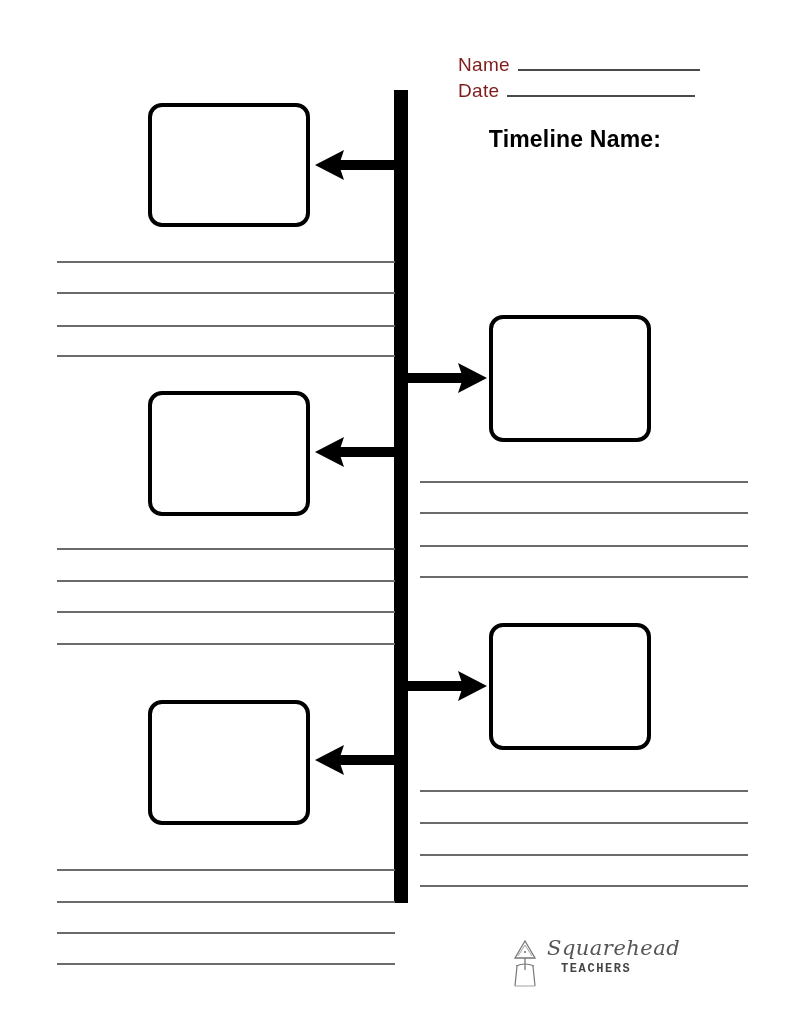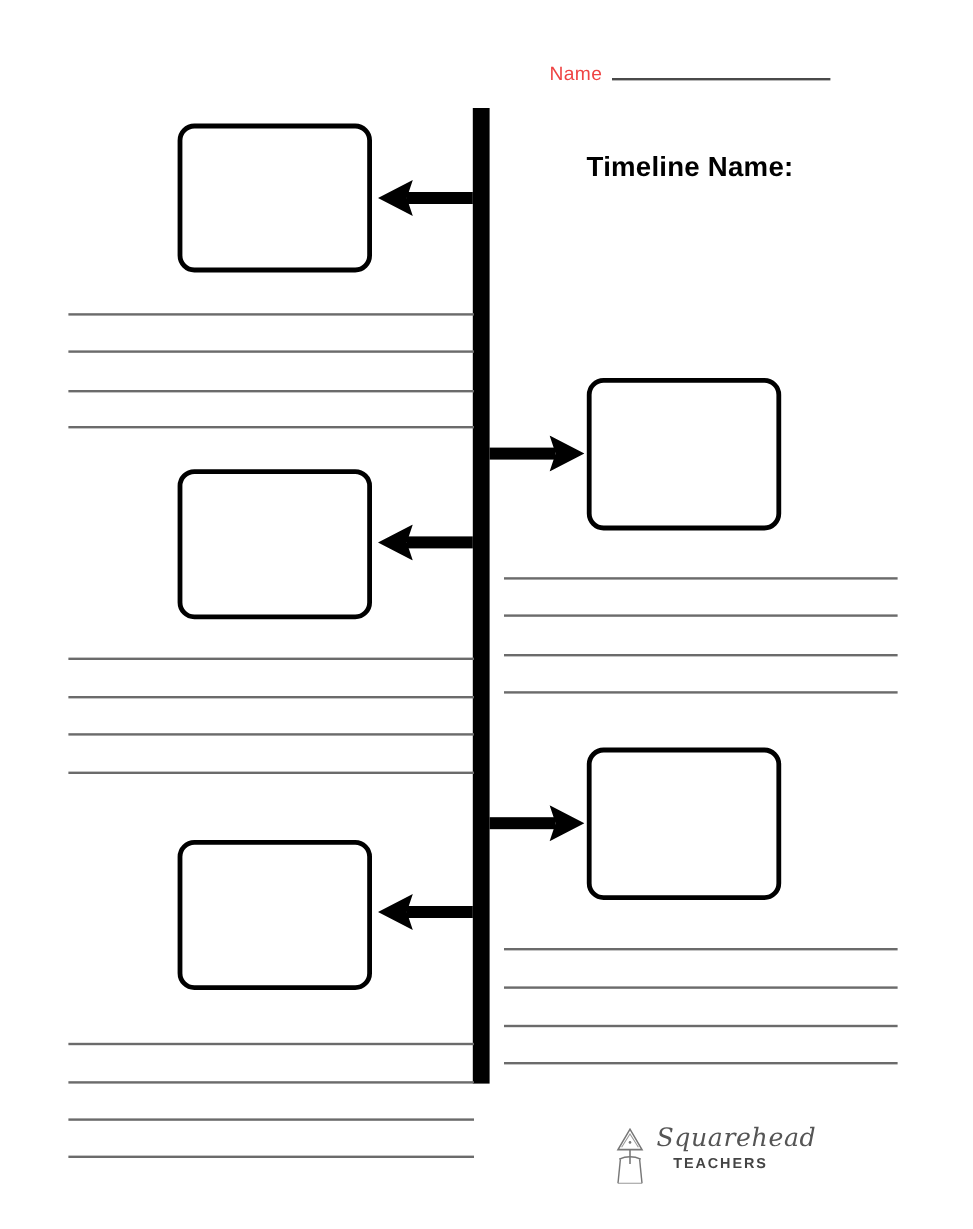--- a/index.html
+++ b/index.html
@@ -20,22 +20,22 @@
   }
 
   
   .field-row {
     position: absolute;
     display: flex;
     align-items: baseline;
     white-space: nowrap;
   }
   .field-label {
-    font-size: 16px;
-    color: #ef4444;
+    font-size: 19px;
+    color: #7f1d1d;
     letter-spacing: .3px;
     font-family: "Liberation Sans", sans-serif;
   }
   .field-rule {
     display: inline-block;
     border-bottom: 2px solid #4a4a4a;
     margin-left: 8px;
     height: 0;
   }
   #name-row { left: 458px; top: 54px; }
@@ -114,38 +114,42 @@
     font-family: "DejaVu Serif", serif;
     font-size: 21px;
     font-style: italic;
     color: #555555;
     letter-spacing: .5px;
   }
   #footer-logo .logo-sub {
     position: absolute;
     left: 56px;
     top: 26px;
-    font-family: Liberation Sans, sans-serif;
+    font-family: Liberation Mono, monospace;
     font-size: 12px;
     font-weight: bold;
     color: #444444;
     letter-spacing: 1.6px;
   }
   #footer-logo svg { position: absolute; left: 0; top: 0; }
 </style>
 </head>
 <body>
 
 <div id="page">
 
   <div class="field-row" id="name-row">
     <span class="field-label">Name</span>
     <span class="field-rule" id="name-rule"></span>
   </div>
 
+  <div class="field-row" id="date-row">
+    <span class="field-label">Date</span>
+    <span class="field-rule" id="date-rule"></span>
+  </div>
 
   <div id="title">Timeline Name:</div>
 
   <div id="timeline-bar" style="left: 394px; top: 90px; width: 14px; height: 813px; background: rgb(0, 0, 0);"></div>
 
   <div id="events-layer">
       <div class="event-box" style="left: 148px; top: 103px; width: 162px; height: 124px;"></div>
       <div class="connector" style="left: 315px; top: 150px; width: 79px;">
         <div class="shaft" style="width: 55px; left: 24px;"></div>
         <svg width="30" height="30" viewBox="0 0 30 30" style="left: 0px;">

